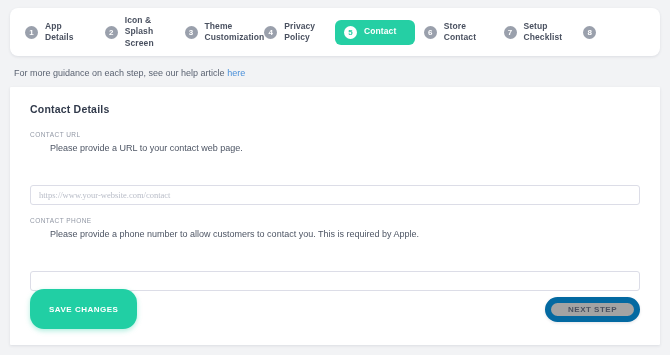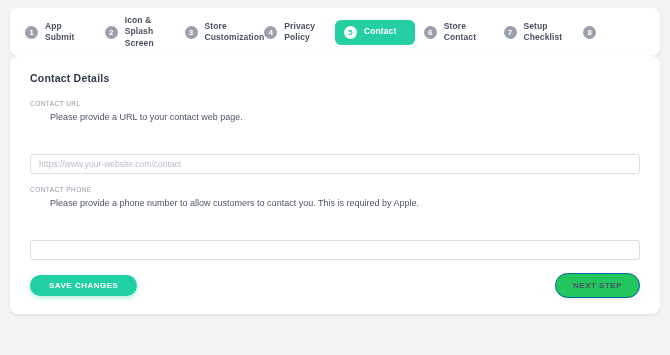--- a/index.html
+++ b/index.html
@@ -56,21 +56,21 @@
   .help {
     font-size: 9px;
     color: #5b6372;
     padding: 12px 2px 9px 4px;
   }
   .help a { color: #4a90d9; text-decoration: none; }
 
   
   .card {
     background: #ffffff;
-    border-radius: 8px;
+    border-radius: 1px;
     box-shadow: 0 1px 3px rgba(25,35,70,0.10);
     padding: 16px 20px 0 20px;
     height: 258px;
     position: relative;
   }
   .card-title {
     font-size: 10.5px;
     font-weight: bold;
     color: #313a4b;
     letter-spacing: .2px;
@@ -90,21 +90,21 @@
     margin-bottom: 6px;
     margin-left: 20px;
   }
   .field-input {
     display: block;
     width: 610px;
     height: 20px;
     border: 1px solid #dcdde7;
     border-radius: 3px;
     background: #ffffff;
-    font-family: Liberation Sans, sans-serif;
+    font-family: Liberation Serif, serif;
     font-size: 8.5px;
     color: #4d5564;
     padding: 0 8px;
     outline: none;
     margin-top: 32px;
   }
   .field-input::placeholder { color: #b9bdc8; }
 
   
   .footer {
@@ -112,61 +112,61 @@
     left: 20px; right: 20px; bottom: 16px;
     display: flex;
     align-items: center;
     justify-content: space-between;
   }
   .btn-save {
     background: #21cfa4;
     color: #ffffff;
     border: none;
     border-radius: 14px;
-    height: 21px;
+    height: 40px;
     padding: 0 19px;
     font-family: "Liberation Sans", sans-serif;
     font-size: 8px;
     font-weight: bold;
     letter-spacing: .5px;
     cursor: pointer;
     box-shadow: 0 2px 5px rgba(33,207,164,0.35);
   }
   .btn-next {
-    background: #22c55e;
+    background: #a3a3a3;
     color: #4a5160;
-    border: 1px solid #0369a1;
+    border: 6px solid #0369a1;
     border-radius: 14px;
     height: 25px;
     padding: 0 17px;
     font-family: "Liberation Sans", sans-serif;
     font-size: 8px;
     font-weight: bold;
     letter-spacing: .5px;
     cursor: pointer;
     box-shadow: 0 1px 3px rgba(25,35,70,0.12);
   }
 </style>
 </head>
 <body>
 
 <div class="page">
 
   <div class="stepper">
     <div class="step">
       <span class="badge">1</span>
-      <span class="step-label">App Submit</span>
+      <span class="step-label">App Details</span>
     </div>
     <div class="step">
       <span class="badge">2</span>
       <span class="step-label">Icon &amp; Splash Screen</span>
     </div>
     <div class="step">
       <span class="badge">3</span>
-      <span class="step-label">Store Customization</span>
+      <span class="step-label">Theme Customization</span>
     </div>
     <div class="step">
       <span class="badge">4</span>
       <span class="step-label">Privacy Policy</span>
     </div>
     <div class="step active">
       <span class="badge">5</span>
       <span class="step-label">Contact</span>
     </div>
     <div class="step">
@@ -175,20 +175,23 @@
     </div>
     <div class="step">
       <span class="badge">7</span>
       <span class="step-label">Setup Checklist</span>
     </div>
     <div class="step">
       <span class="badge">8</span>
     </div>
   </div>
 
+  <div class="help">
+    <span>For more guidance on each step, see our help article </span><a href="#">here</a>
+  </div>
 
   <div class="card">
     <div class="card-title">Contact Details</div>
 
     <div class="field">
       <div class="field-label">CONTACT URL</div>
       <div class="field-desc">Please provide a URL to your contact web page.</div>
       <input class="field-input" type="text" placeholder="https://www.your-website.com/contact" style="">
     </div>
 

